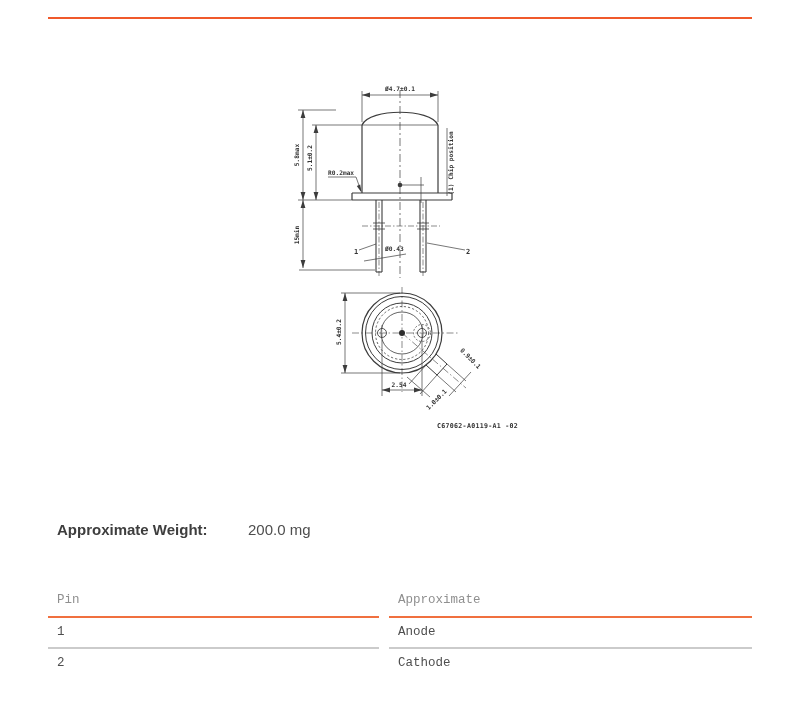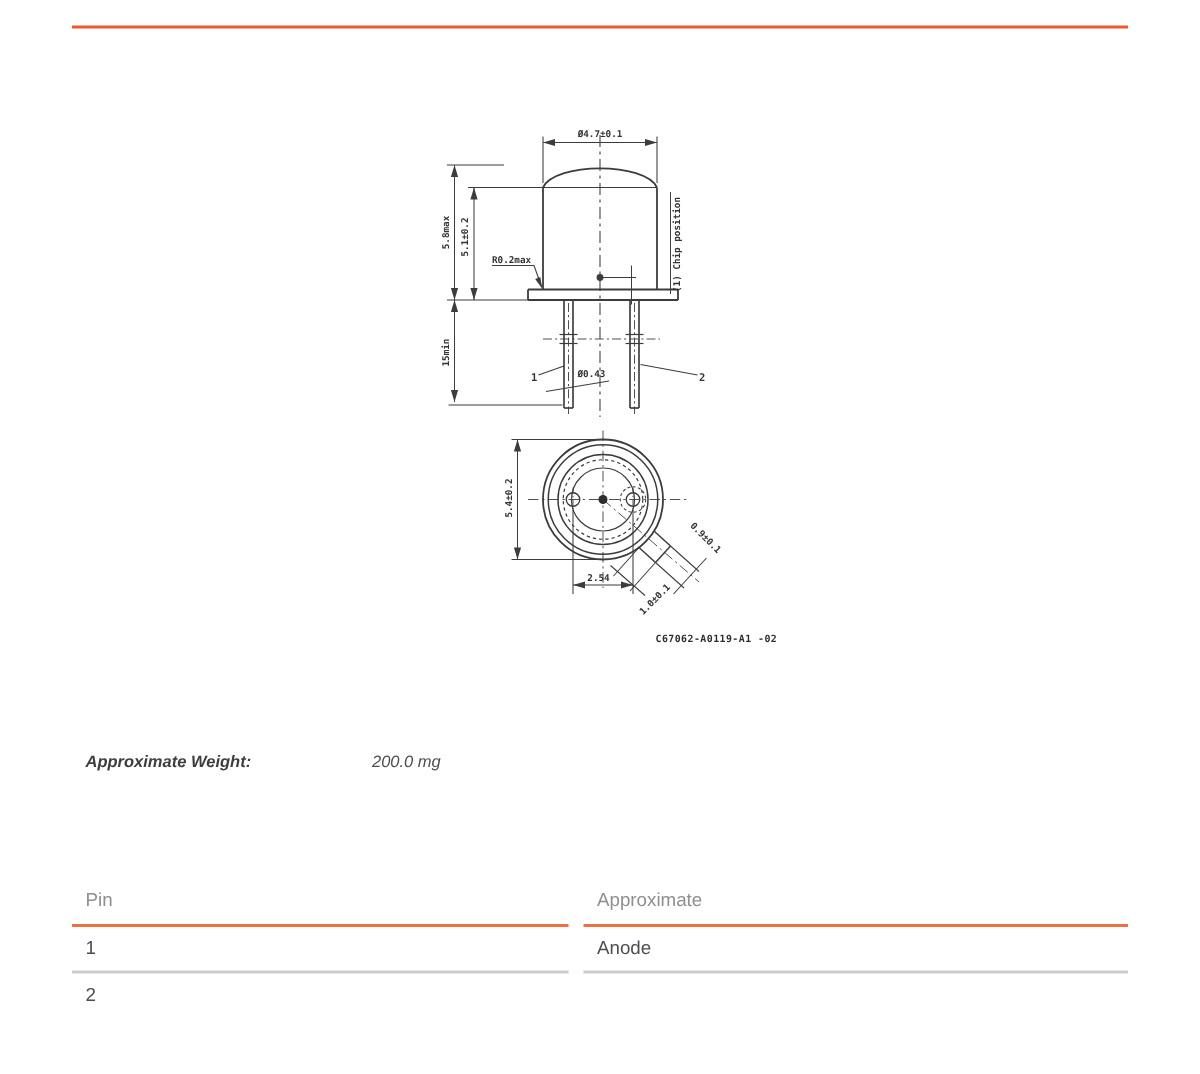--- a/index.html
+++ b/index.html
@@ -5,25 +5,25 @@
   html,body{margin:0;padding:0;background:#ffffff;}
   #page{position:relative;width:800px;height:716px;background:#ffffff;overflow:hidden;
         font-family:"Liberation Sans",sans-serif;}
   .top-rule{position:absolute;left:48px;top:17px;width:704px;height:2px;background:#F0592B;}
   .title{position:absolute;left:57px;top:33px;font-size:15px;font-weight:bold;color:#F0592B;}
   .title sup{font-size:10px;font-weight:bold;margin-left:2px;}
   .drawing-svg{position:absolute;left:0;top:0;width:800px;height:460px;}
   .dlab{font-family:"DejaVu Sans Mono",monospace;font-size:6.2px;font-weight:bold;fill:#333333;}
   .dlab-big{font-family:"DejaVu Sans Mono",monospace;font-size:7px;font-weight:bold;fill:#333333;}
   .docnum{font-family:"DejaVu Sans Mono",monospace;font-size:6.6px;font-weight:bold;fill:#2e2e2e;letter-spacing:.3px;}
-  .weight-row{position:absolute;left:57px;top:502px;display:flex;font-size:11px;color:#4e4e4e;font-style:italic;}
+  .weight-row{position:absolute;left:57px;top:521px;display:flex;font-size:15px;color:#4e4e4e;}
   .weight-label{font-weight:bold;color:#3e3e3e;width:191px;}
   .pin-table{position:absolute;left:48px;top:585px;width:704px;font-size:12.5px;}
   .trow{display:flex;column-gap:10px;}
-  .cell{padding:7px 0 8px 9px;}
+  .cell{padding:7px 0 8px 9px;font-family:Liberation Mono, monospace;}
   .c1{width:322px;}
   .c2{flex:1;}
   .thead .cell{color:#8f8f8f;border-bottom:2px solid #F0703F;padding-top:8px;padding-bottom:9px;}
   .tr1 .cell{color:#4e4e4e;border-bottom:2px solid #cbcbcb;}
   .tr2 .cell{color:#4e4e4e;}
   svg line,svg path.ln,svg circle.cir{stroke:#3c3c3c;fill:none;}
 </style>
 </head>
 <body>
 
@@ -171,16 +171,17 @@
     <div class="trow thead">
       <div class="cell c1">Pin</div>
       <div class="cell c2">Approximate</div>
     </div>
     <div class="trow tr1">
       <div class="cell c1">1</div>
       <div class="cell c2">Anode</div>
     </div>
     <div class="trow tr2">
       <div class="cell c1">2</div>
+      <div class="cell c2">Cathode</div>
     </div>
   </div>
 
 </div>
 
 </body></html>

